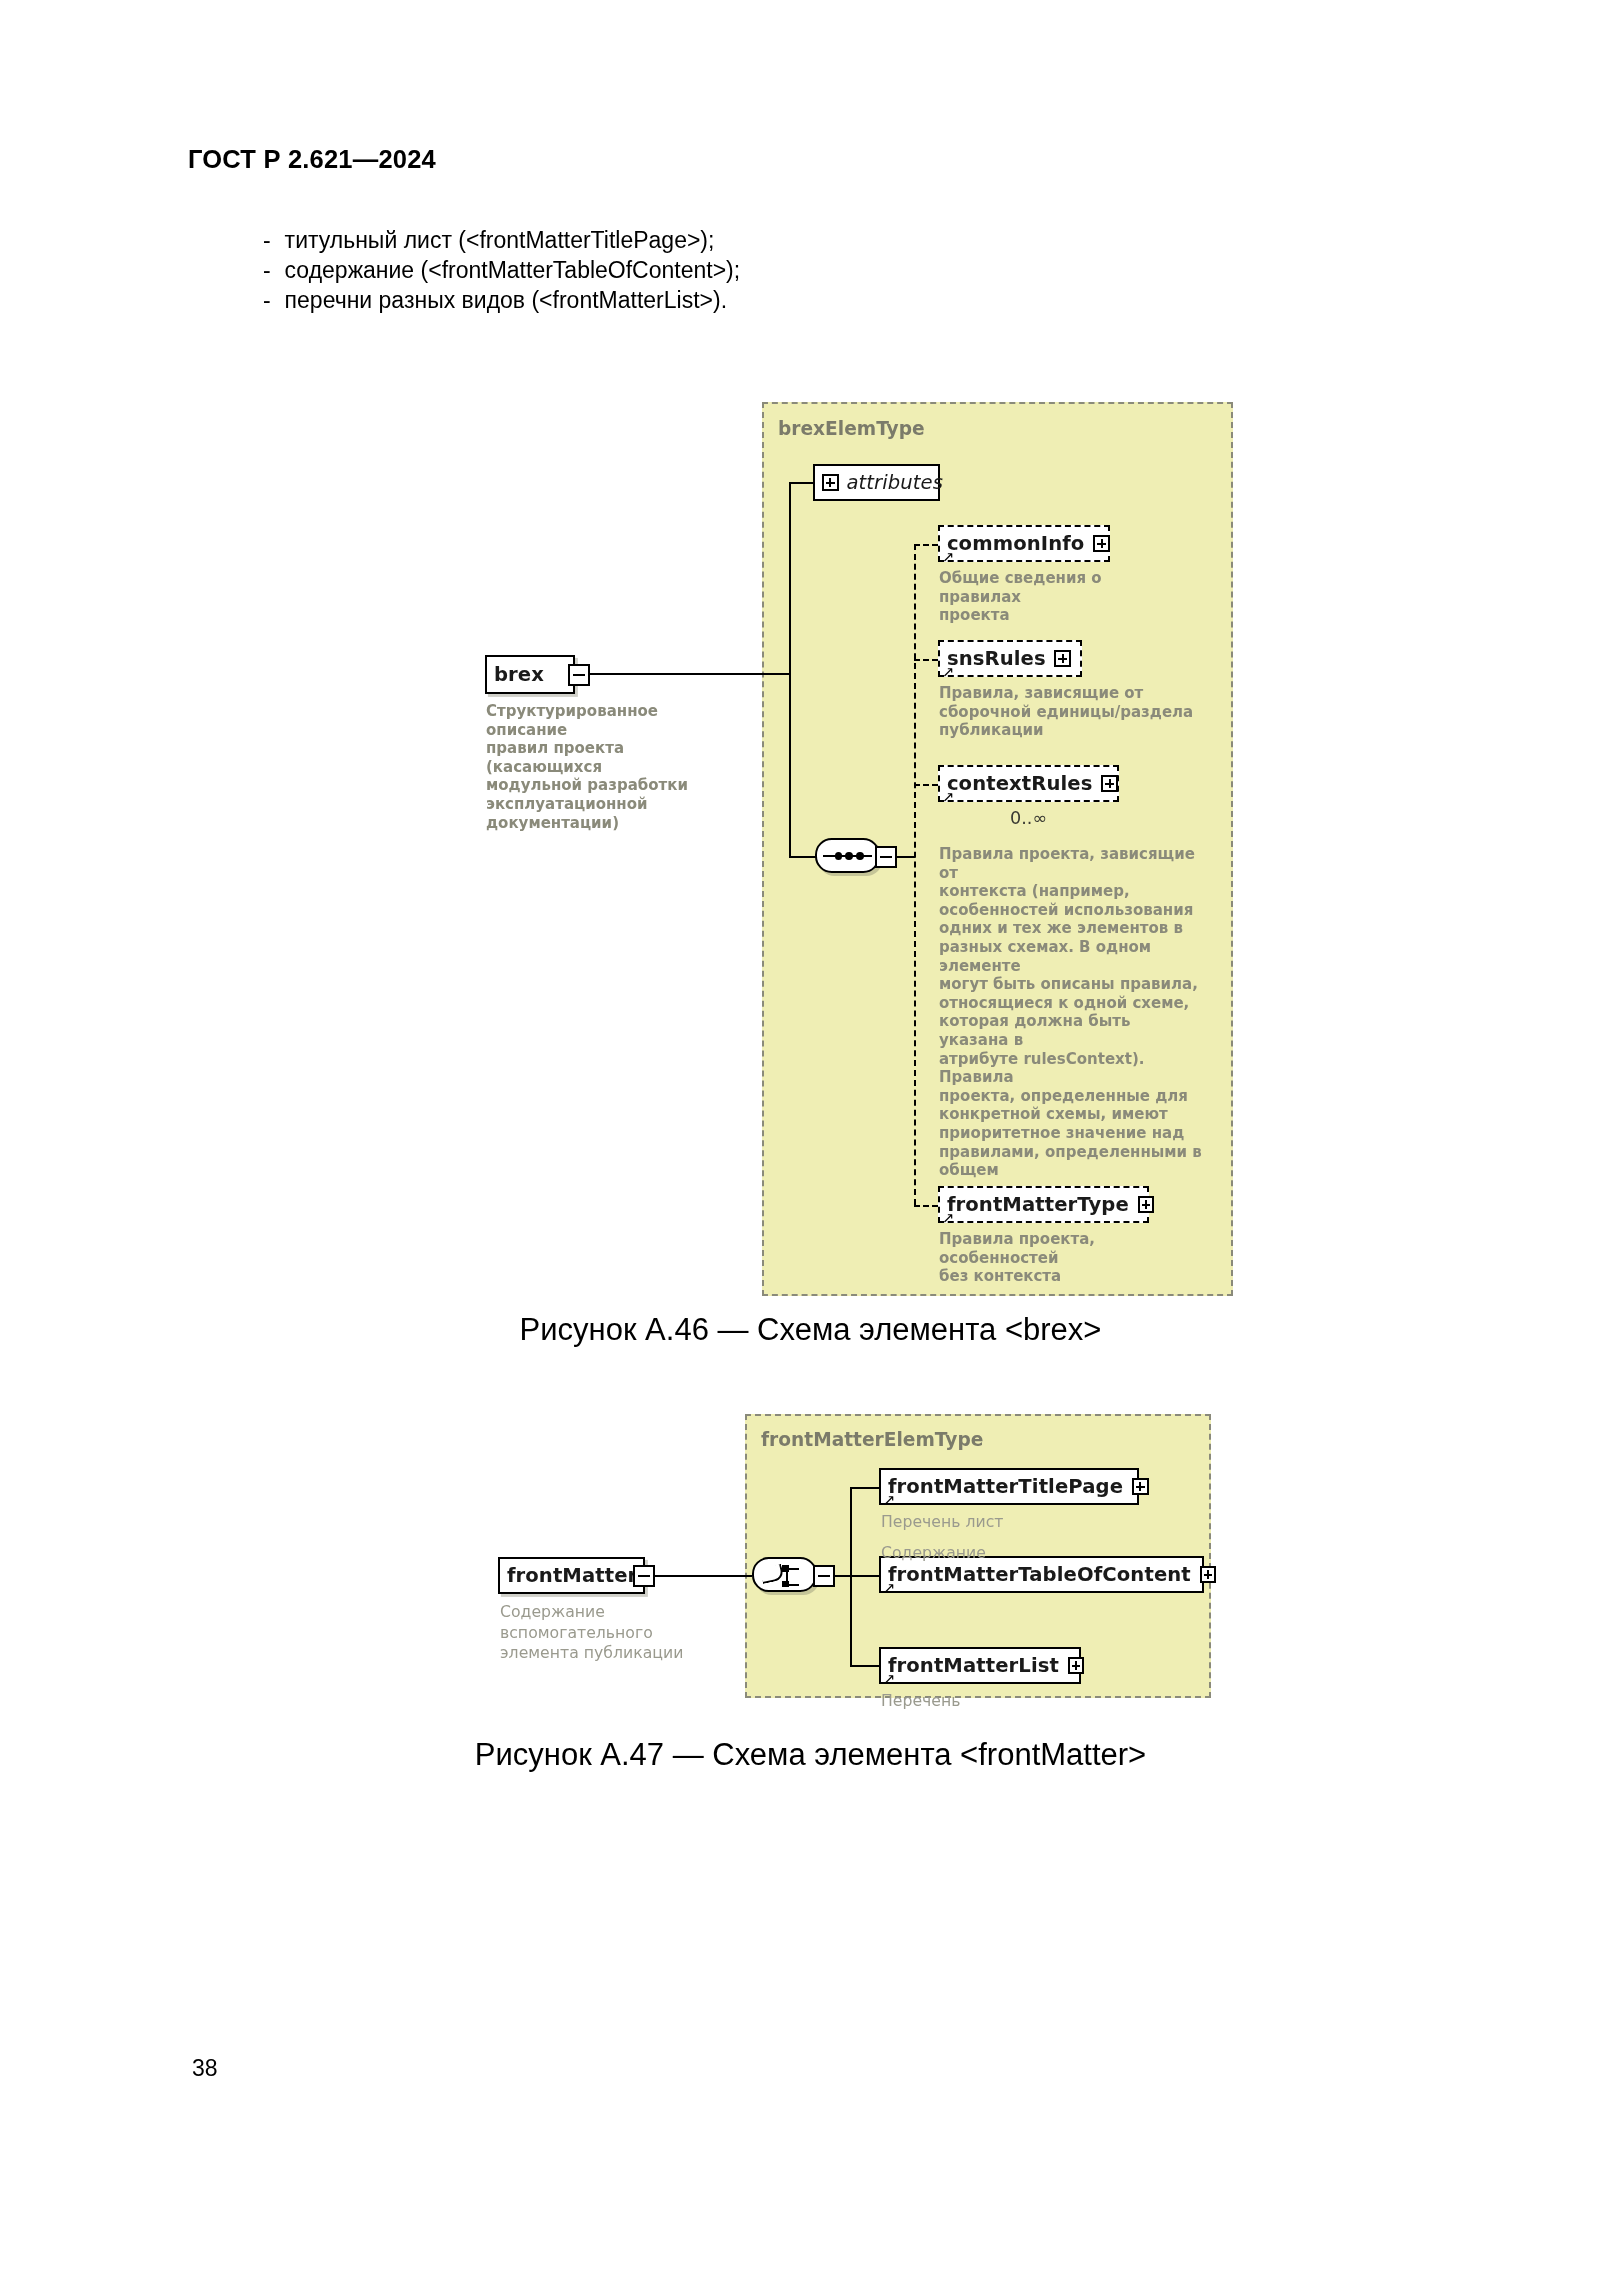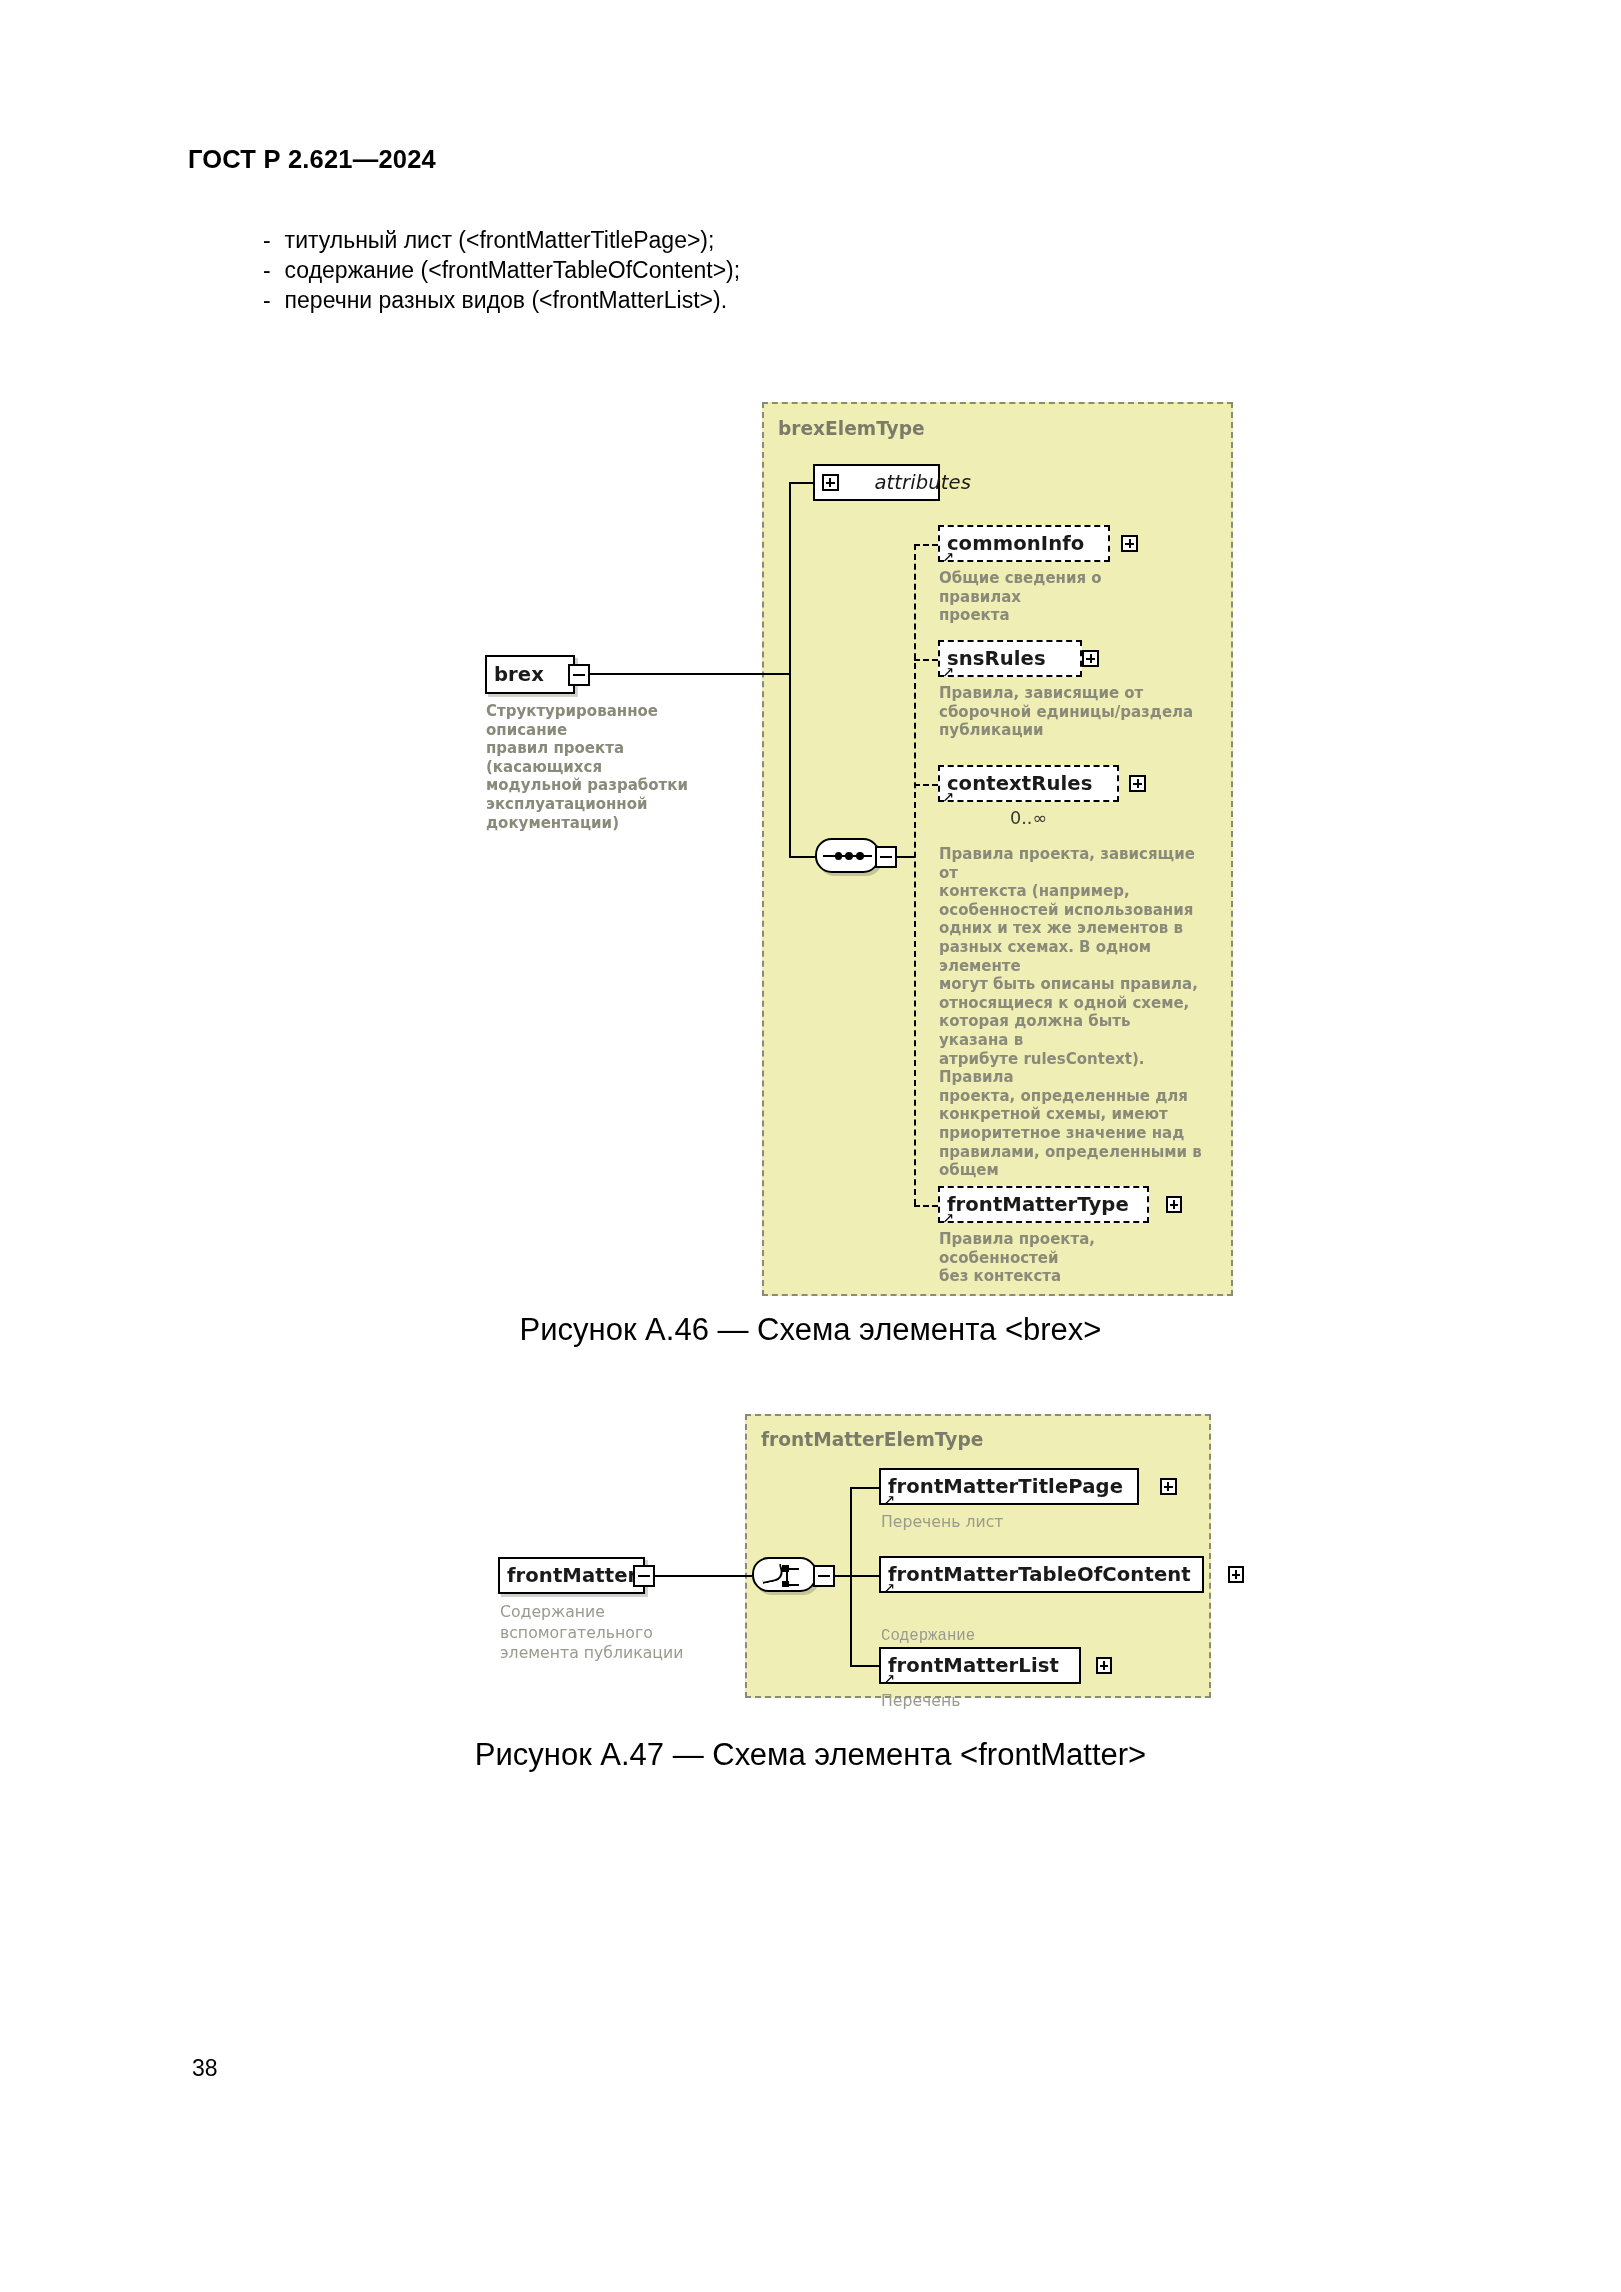--- a/index.html
+++ b/index.html
@@ -87,21 +87,20 @@
 
   
   .node {
     position: absolute;
     box-sizing: border-box;
     background: #ffffff;
     display: flex;
     align-items: center;
     padding: 0 6.9px;
     white-space: nowrap;
-    gap: 28px;
   }
   .node.solid  { border: 2px solid #000000; }
   .node.dashed { border: 2px dashed #000000; }
   .node .label {
     font-family: "DejaVu Sans", sans-serif;
     font-weight: bold;
     font-size: 19.6px;
     color: #1a1a1a;
     letter-spacing: 0.1px;
   }
@@ -399,21 +398,21 @@
     <span class="label">frontMatterTitlePage</span>
     <span class="plus-box" style="margin-left:8.8px;"></span>
   </div>
   <div class="anno plain" style="left:881px; top:1512px; width:245px;">Перечень лист</div>
 
   <div class="node solid" style="left:879px; top:1556px; width:325px; height:37px;">
     <span class="ref-arrow">↗</span>
     <span class="label">frontMatterTableOfContent</span>
     <span class="plus-box" style="margin-left:8.8px;"></span>
   </div>
-  <div class="anno plain" style="left:881px; top:1626px; width:245px;font-family:Liberation Mono, monospace;">Содержание</div>
+  <div class="anno plain" style="left:881px; top:1543px; width:245px;">Содержание</div>
 
   <div class="node solid" style="left:879px; top:1647px; width:202px; height:37px;">
     <span class="ref-arrow">↗</span>
     <span class="label">frontMatterList</span>
     <span class="plus-box" style="margin-left:8.8px;"></span>
   </div>
   <div class="anno plain" style="left:881px; top:1691px; width:245px;">Перечень</div>
 </div>
 
 <div class="caption" id="caption-a47">Рисунок А.47 — Схема элемента &lt;frontMatter&gt;</div>

